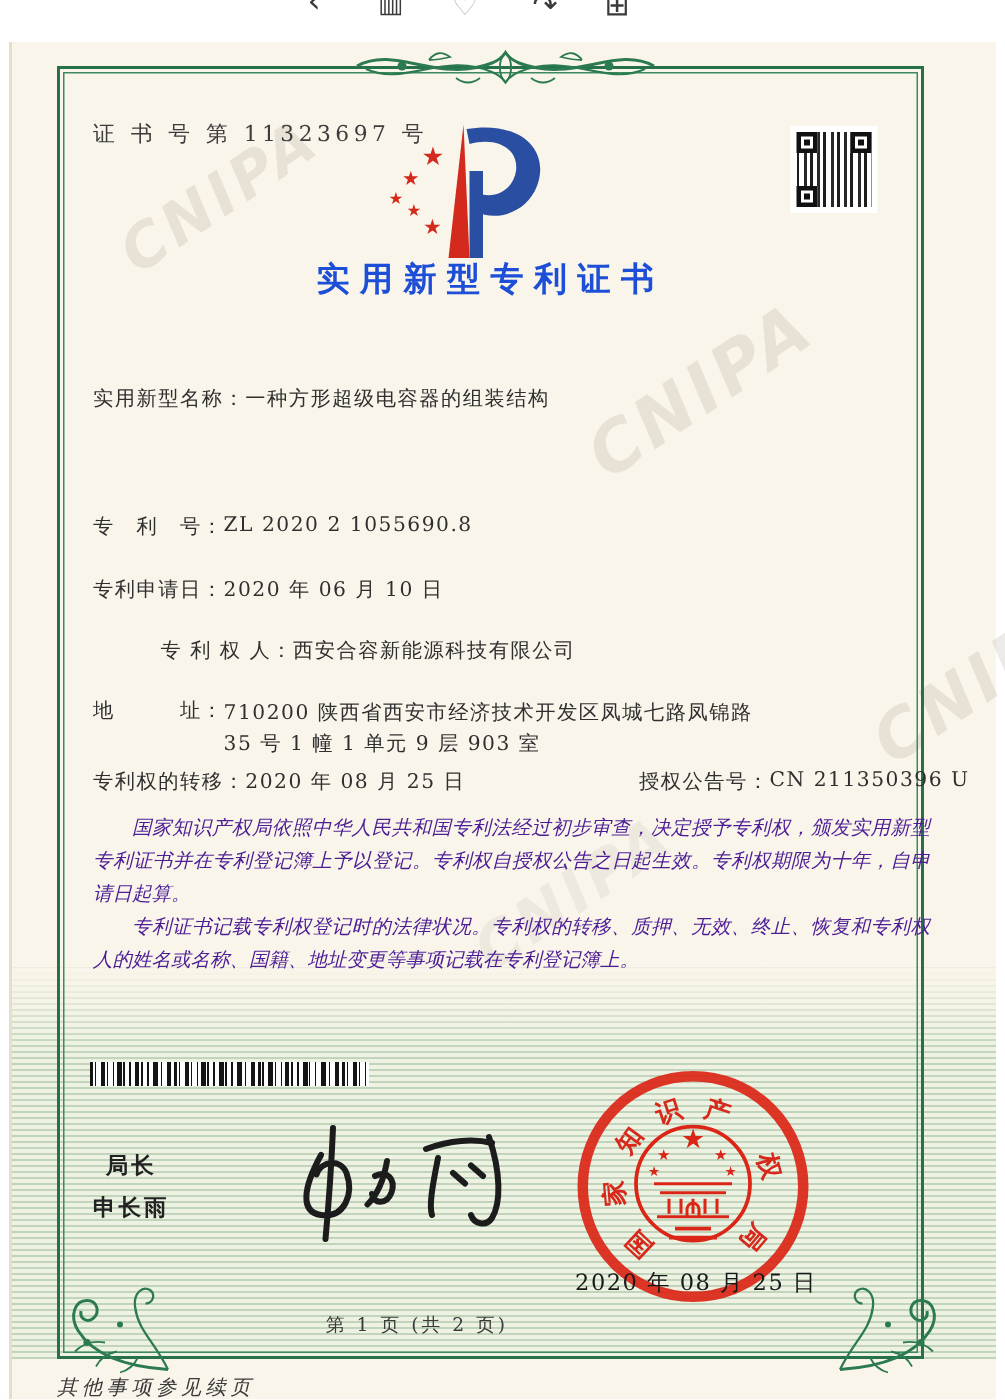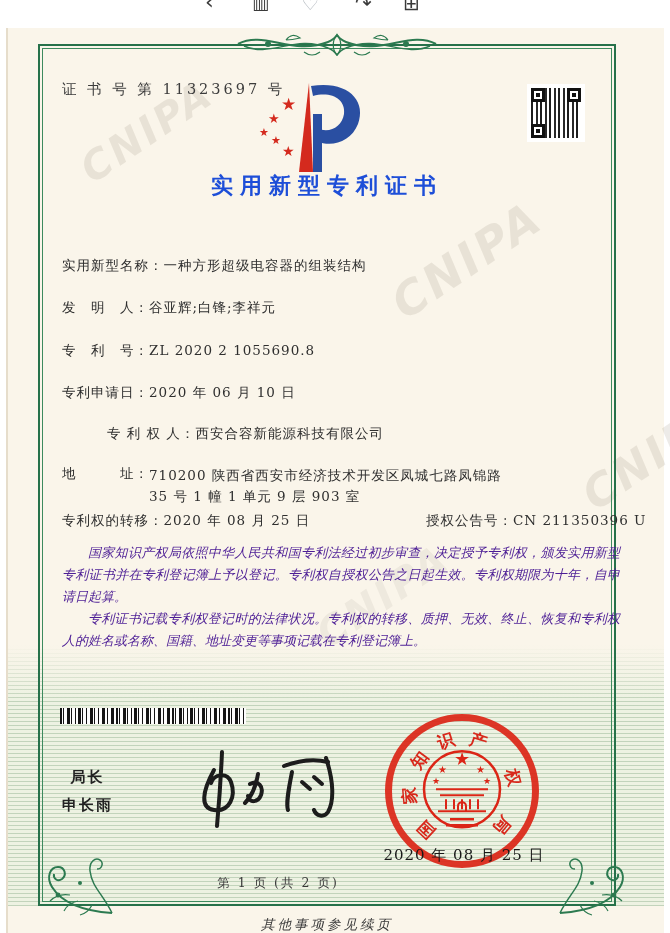--- a/index.html
+++ b/index.html
@@ -82,21 +82,21 @@
     border:7px solid rgba(219,37,22,0.92); z-index:5; }
   .seal-ch { position:absolute; left:50%; top:50%; width:22px; height:22px; margin:-11px 0 0 -11px;
     display:flex; align-items:center; justify-content:center;
     font-size:17px; font-weight:bold; color:#d8281b; transform:rotate(var(--a)) translateY(-53px); }
   .emblem { position:absolute; left:50%; top:50%; transform:translate(-50%,-52%); }
   .seal-date { position:absolute; left:356px; top:818px; width:200px; text-align:center; font-size:15px;
     color:#181818; letter-spacing:1px; z-index:6; }
 
   .page-no { position:absolute; left:30px; top:847px; width:480px; text-align:center; font-size:12.5px;
     color:#3a3a3a; letter-spacing:2px; }
-  .cont-note { position:absolute; left:30px; top:888px; width:578px; text-align:center; font-size:13.5px;
+  .cont-note { position:absolute; left:30px; top:888px; width:578px; text-align:left; font-size:13.5px;
     font-style:italic; color:#3a3a3a; letter-spacing:3px; }
 
   svg .grn { stroke:#2c7a50; fill:none; }
 </style>
 </head>
 <body>
 
 <div class="page">
 
   <div class="toolbar">
@@ -162,23 +162,20 @@
         <div class="finder tl"></div>
         <div class="finder tr"></div>
         <div class="finder bl"></div>
       </div>
     </div>
 
     <div class="title">实用新型专利证书</div>
 
     <div class="frow" style="top:229px;">
       <span class="lab">实用新型名称：</span><span class="val">一种方形超级电容器的组装结构</span>
-    </div>
-    <div class="frow" style="top:271px;">
-      <span class="lab">发　明　人：</span><span class="val">谷亚辉;白锋;李祥元</span>
     </div>
     <div class="frow" style="top:314px;">
       <span class="lab">专　利　号：</span><span class="val">ZL 2020 2 1055690.8</span>
     </div>
     <div class="frow" style="top:356px;">
       <span class="lab">专利申请日：</span><span class="val">2020 年 06 月 10 日</span>
     </div>
     <div class="frow" style="top:397px;margin-left:45px;">
       <span class="lab">专 利 权 人：</span><span class="val">西安合容新能源科技有限公司</span>
     </div>

